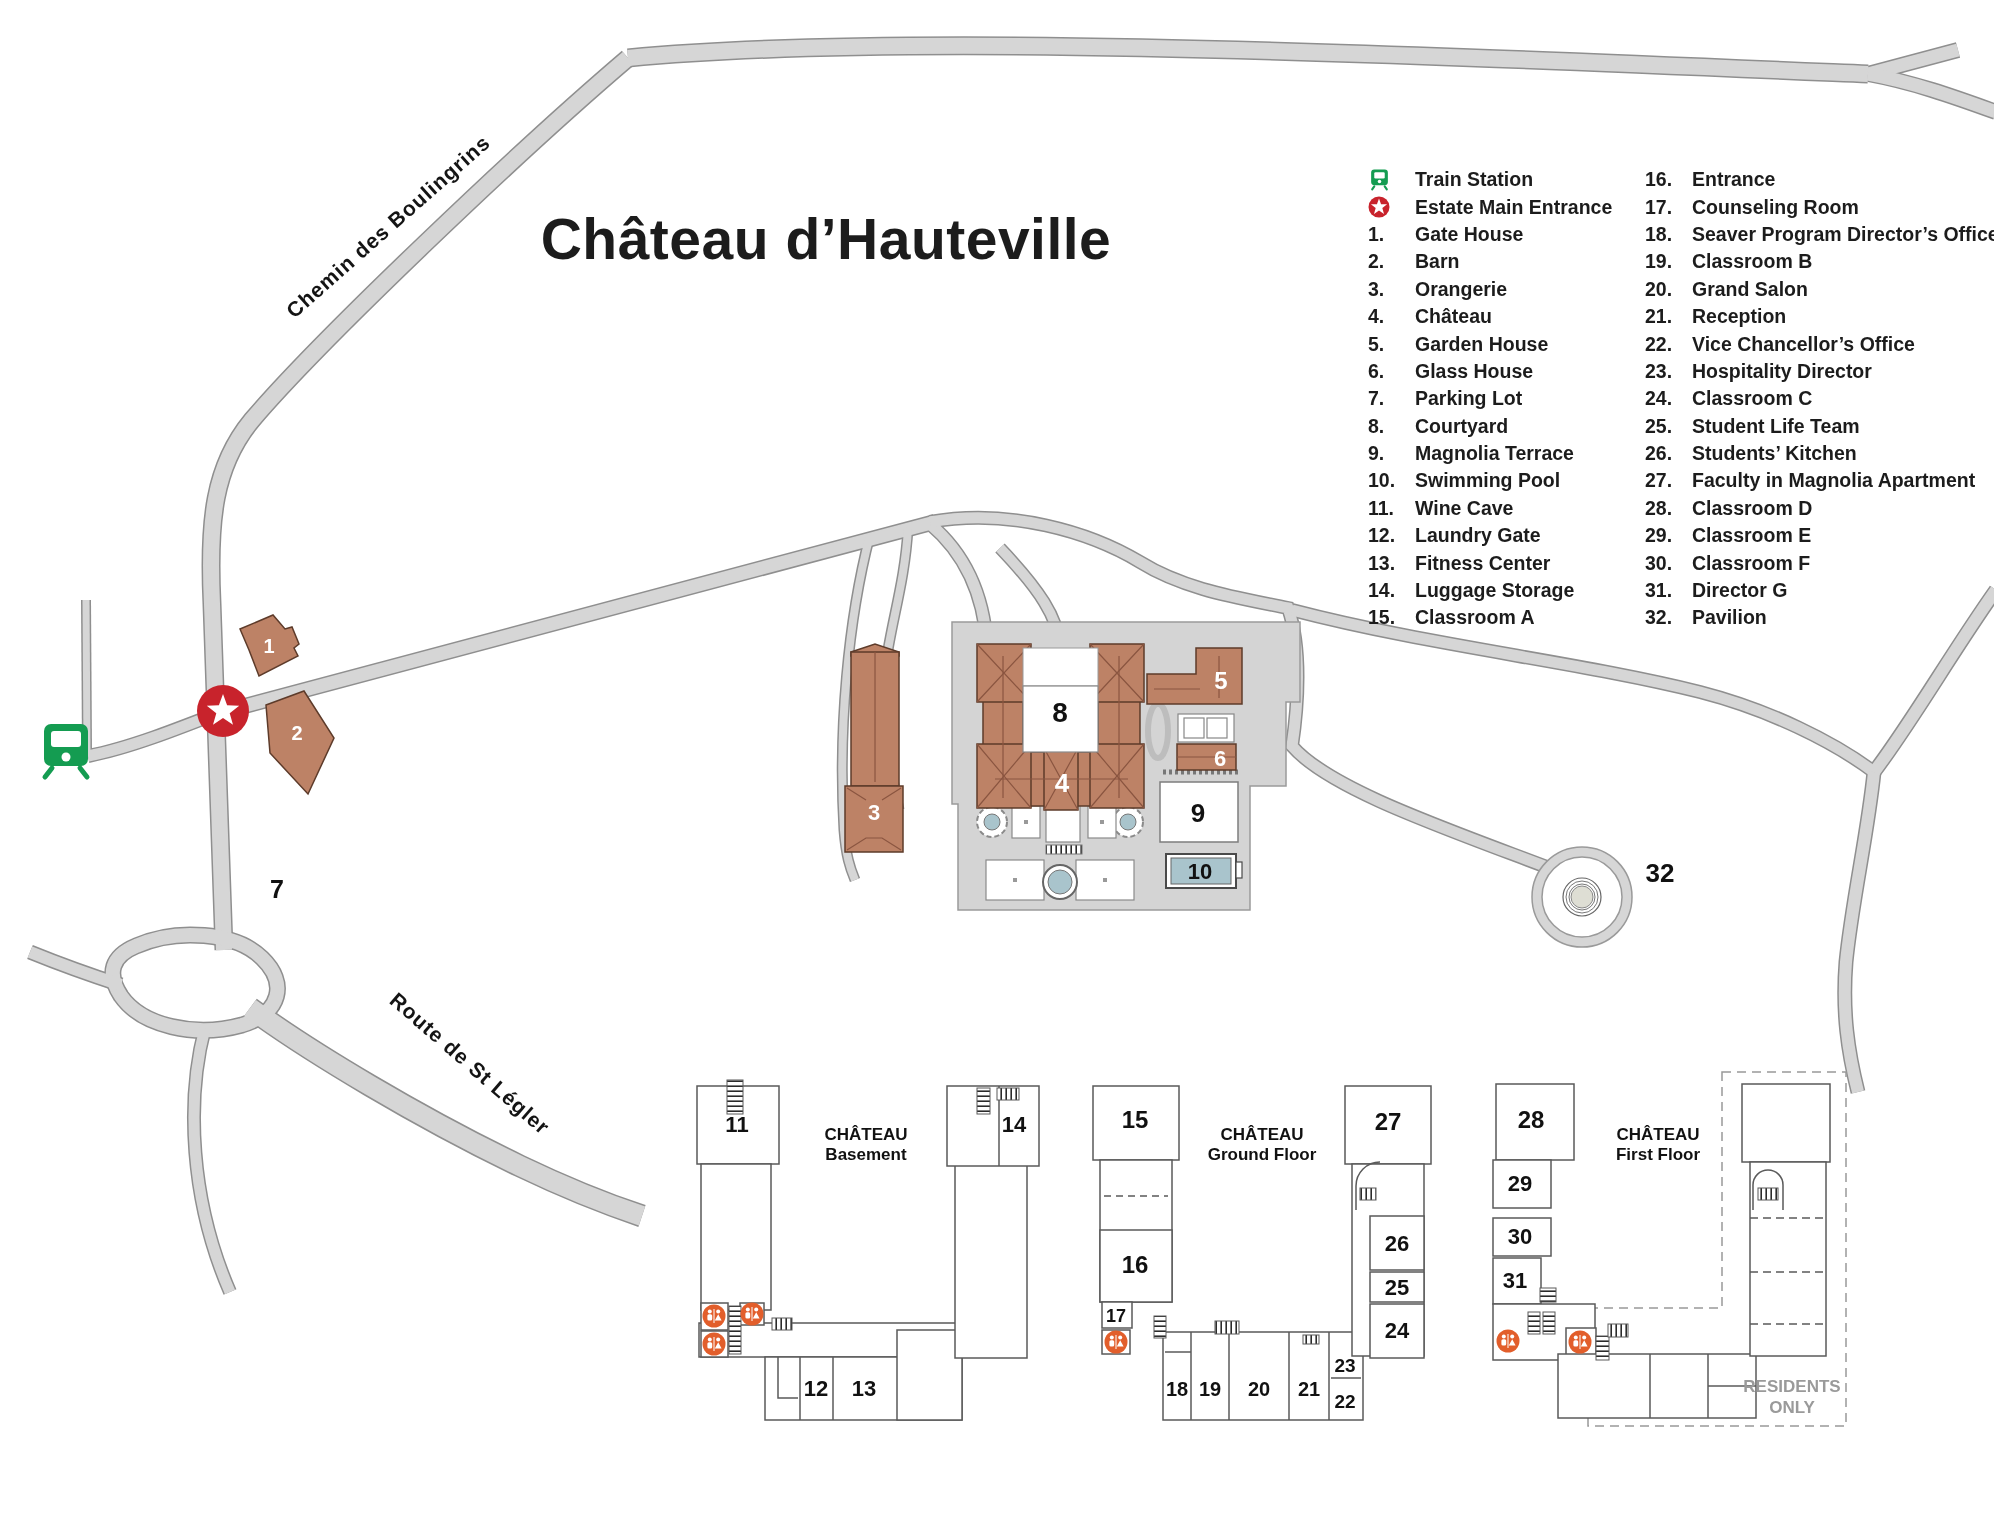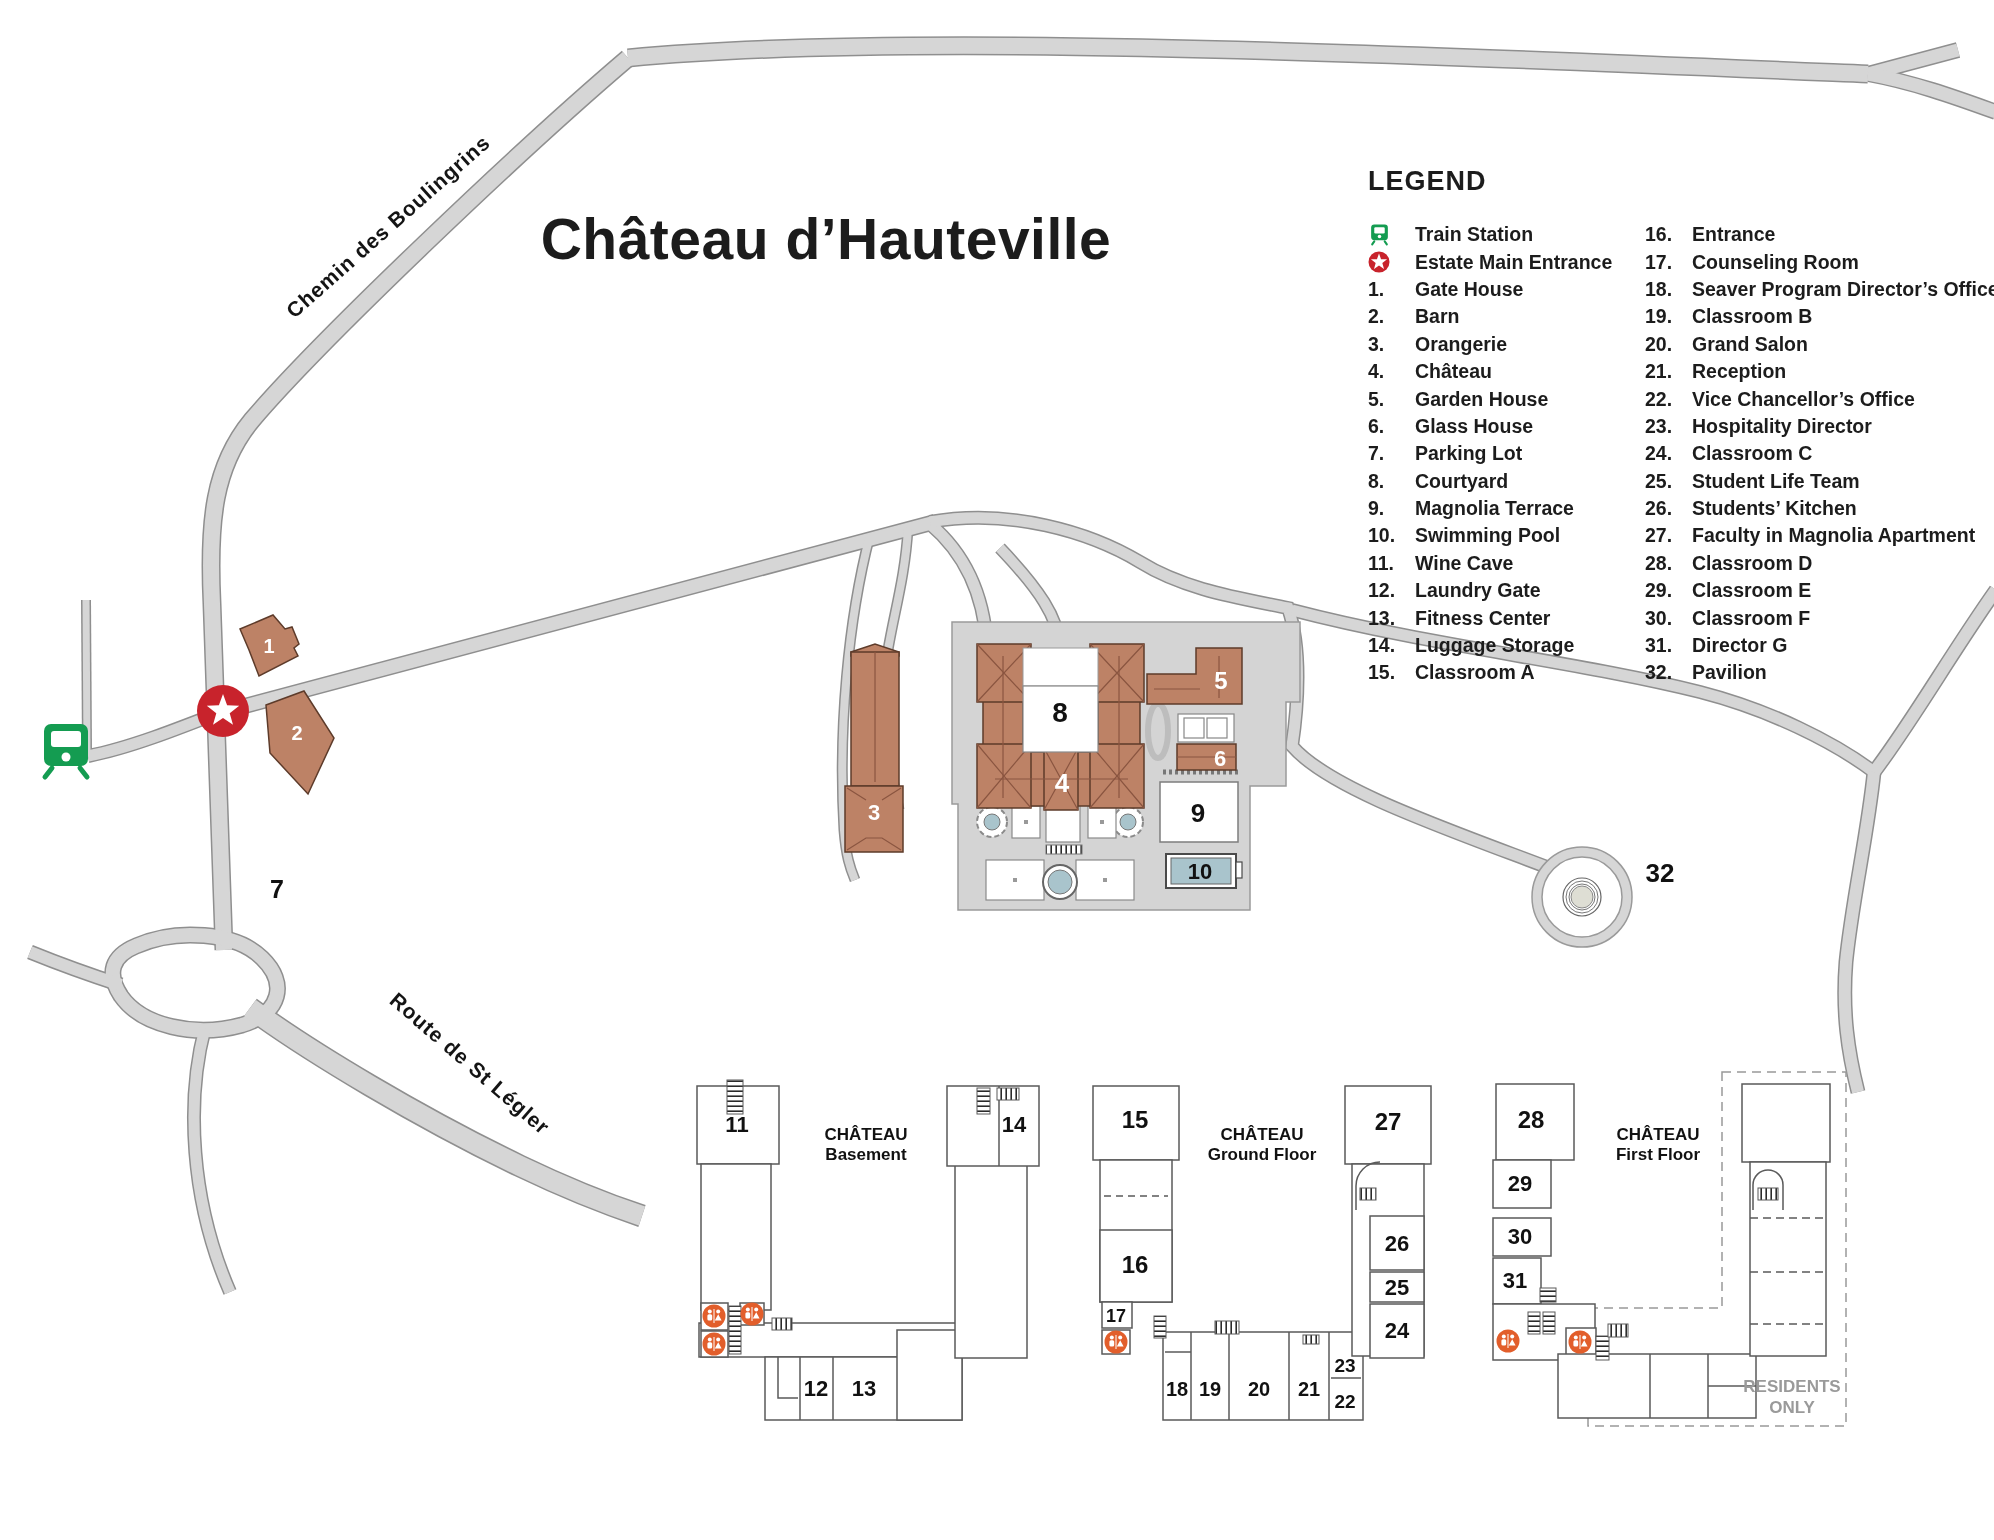--- a/index.html
+++ b/index.html
@@ -332,21 +332,20 @@
       <text x="1792" y="1413" font-size="17" text-anchor="middle" fill="#9A9A9A">ONLY</text>
     </g>
   </g>
 </svg>
 
 <div class="title">
   <div>Château d’Hauteville</div>
 </div>
 
 <div class="legend">
-  <div class="legend-heading">LEGEND</div>
   <div class="legend-cols">
     <div class="lcol1">
       <div class="lrow">
         <span class="licon">
           <svg width="23" height="23" viewBox="0 0 22 22">
                 <rect x="3" y="1.5" width="16" height="15" rx="3" fill="#149C51"></rect>
                 <rect x="6" y="4" width="10" height="6" rx="1.2" fill="#fff"></rect>
                 <circle cx="11" cy="13" r="1.7" fill="#fff"></circle>
                 <path d="M 6,17.5 L 4,20.5 M 16,17.5 L 18,20.5" stroke="#149C51" stroke-width="2" stroke-linecap="round" fill="none"></path>
               </svg>

